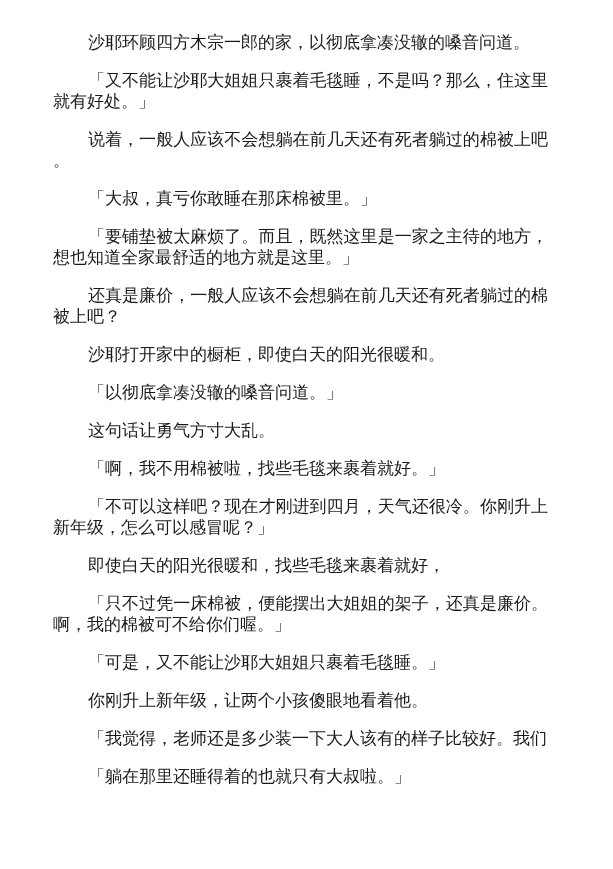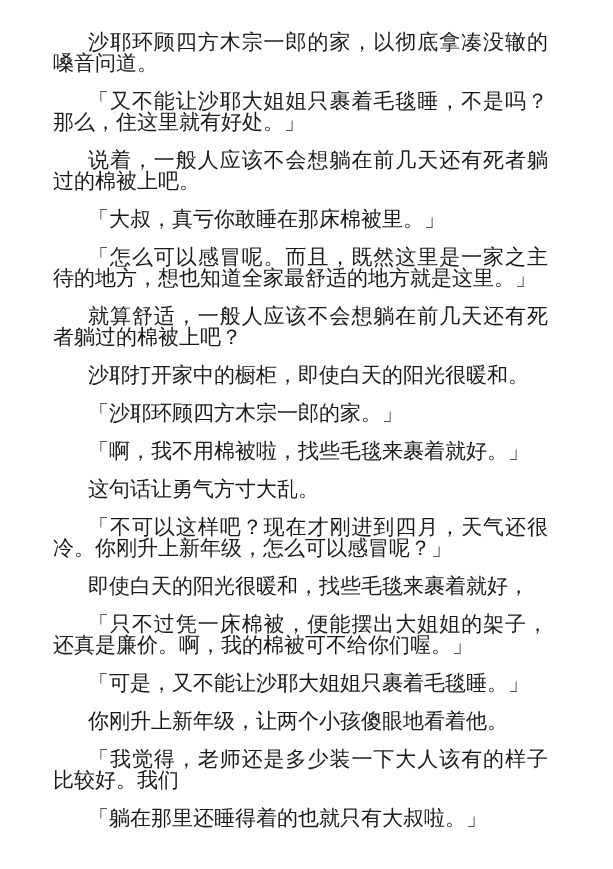--- a/index.html
+++ b/index.html
@@ -12,46 +12,46 @@
     height: 869px;
     overflow: hidden;
     position: relative;
   }
   .page {
     position: absolute;
     left: 53px;
     top: 32px;
     width: 495px;
     color: #1a1a1a;
-    font-family: Liberation Serif, serif;
-    font-size: 21px;
+    font-family: Liberation Sans, sans-serif;
+    font-size: 17px;
     line-height: 21px;
   }
   .para {
     margin: 0 0 17px 0;
     text-indent: 35px;
     text-align: justify;
     word-break: break-all;
     line-break: anywhere;
   }
 </style>
 </head>
 <body>
 
 <div class="page">
   <p class="para">沙耶环顾四方木宗一郎的家，以彻底拿凑没辙的嗓音问道。</p>
   <p class="para">「又不能让沙耶大姐姐只裹着毛毯睡，不是吗？那么，住这里就有好处。」</p>
   <p class="para">说着，一般人应该不会想躺在前几天还有死者躺过的棉被上吧。</p>
   <p class="para">「大叔，真亏你敢睡在那床棉被里。」</p>
-  <p class="para">「怎么可以感冒呢。而且，既然这里是一家之主待的地方，想也知道全家最舒适的地方就是这里。」</p>
-  <p class="para">就算舒适，一般人应该不会想躺在前几天还有死者躺过的棉被上吧？</p>
+  <p class="para">「要铺垫被太麻烦了。而且，既然这里是一家之主待的地方，想也知道全家最舒适的地方就是这里。」</p>
+  <p class="para">还真是廉价，一般人应该不会想躺在前几天还有死者躺过的棉被上吧？</p>
   <p class="para">沙耶打开家中的橱柜，即使白天的阳光很暖和。</p>
-  <p class="para">「沙耶环顾四方木宗一郎的家。」</p>
+  <p class="para">「以彻底拿凑没辙的嗓音问道。」</p>
+  <p class="para">这句话让勇气方寸大乱。</p>
   <p class="para">「啊，我不用棉被啦，找些毛毯来裹着就好。」</p>
-  <p class="para">这句话让勇气方寸大乱。</p>
   <p class="para">「不可以这样吧？现在才刚进到四月，天气还很冷。你刚升上新年级，怎么可以感冒呢？」</p>
   <p class="para">即使白天的阳光很暖和，找些毛毯来裹着就好，</p>
   <p class="para">「只不过凭一床棉被，便能摆出大姐姐的架子，还真是廉价。啊，我的棉被可不给你们喔。」</p>
   <p class="para">「可是，又不能让沙耶大姐姐只裹着毛毯睡。」</p>
   <p class="para">你刚升上新年级，让两个小孩傻眼地看着他。</p>
   <p class="para">「我觉得，老师还是多少装一下大人该有的样子比较好。我们</p>
   <p class="para">「躺在那里还睡得着的也就只有大叔啦。」</p>
 </div>
 
 </body></html>

